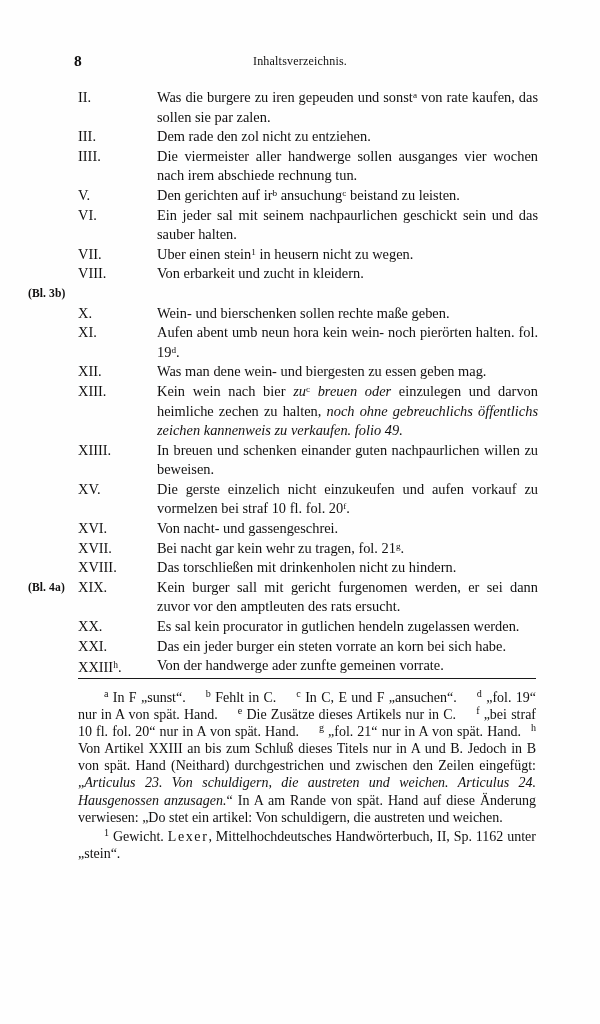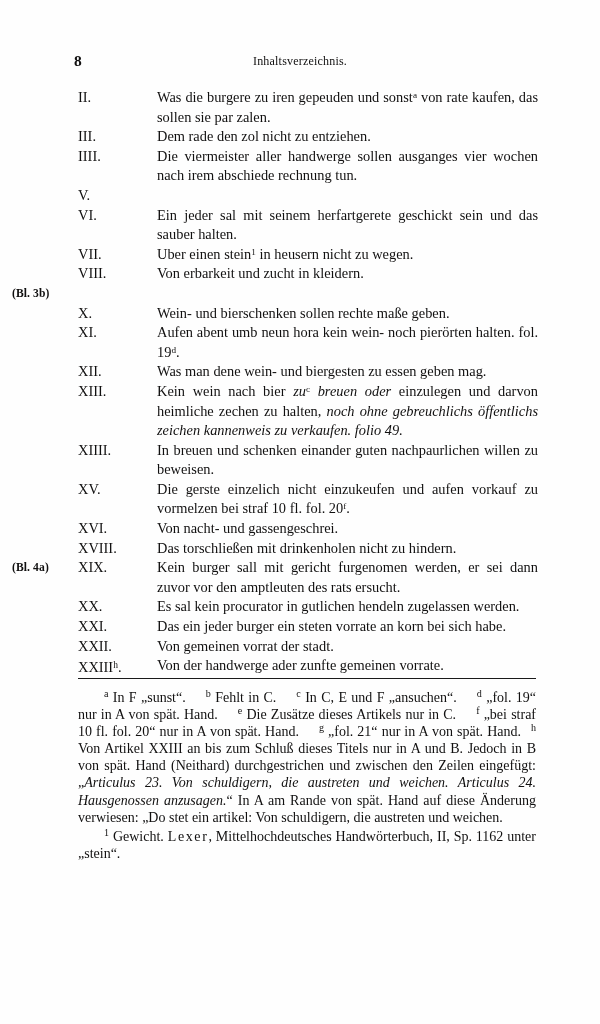--- a/index.html
+++ b/index.html
@@ -83,21 +83,21 @@
     width: 72px;
     text-align: right;
     font-size: 14.4px;
     line-height: 19.6px;
     white-space: nowrap;
   }
   .num sup { font-size: 0.66em; vertical-align: 0.42em; }
 
   .marginal {
     position: absolute;
-    left: 12px;
+    left: 28px;
     width: 70px;
     font-size: 11.6px;
     line-height: 19.6px;
     font-weight: bold;
     letter-spacing: 0.1px;
     white-space: nowrap;
   }
 
   .it { font-style: italic; }
   .bd { font-weight: normal; }
@@ -165,27 +165,27 @@
     </div>
 
     <div class="entry">
       <div class="entry-inner lastline-left">
         <span class="num">IIII.</span><span>Die viermeister aller handwerge sollen ausganges vier wochen nach irem abschiede rechnung tun.</span>
       </div>
     </div>
 
     <div class="entry">
       <div class="entry-inner lastline-left">
-        <span class="num">V.</span>
-      </div>
-    </div>
-
-    <div class="entry">
-      <div class="entry-inner lastline-left">
-        <span class="num">VI.</span><span>Ein jeder sal mit seinem herfartgerete geschickt sein und das sauber halten.</span>
+        <span class="num">V.</span><span><span>Den gerichten auf ir</span><sup class="fn">b</sup><span> ansuchung</span><sup class="fn">c</sup><span> beistand zu leisten.</span></span>
+      </div>
+    </div>
+
+    <div class="entry">
+      <div class="entry-inner lastline-left">
+        <span class="num">VI.</span><span>Ein jeder sal mit seinem nachpaurlichen geschickt sein und das sauber halten.</span>
       </div>
     </div>
 
     <div class="entry">
       <div class="entry-inner lastline-left">
         <span class="num">VII.</span><span><span>Uber einen stein</span><sup class="fn">1</sup><span> in heusern nicht zu wegen.</span></span>
       </div>
     </div>
 
     <div class="entry">
@@ -233,20 +233,25 @@
         <span class="num">XV.</span><span><span>Die gerste einzelich nicht einzukeufen und aufen </span><span class="bd">vorkauf</span><span> zu vormelzen bei straf 10 fl. fol. 20</span><sup class="fn">f</sup><span>.</span></span>
       </div>
     </div>
 
     <div class="entry">
       <div class="entry-inner lastline-left">
         <span class="num">XVI.</span><span>Von nacht- und gassengeschrei.</span>
       </div>
     </div>
 
+    <div class="entry">
+      <div class="entry-inner lastline-left">
+        <span class="num">XVII.</span><span><span>Bei nacht gar kein wehr zu tragen, fol. 21</span><sup class="fn">g</sup><span>.</span></span>
+      </div>
+    </div>
 
     <div class="entry">
       <div class="entry-inner lastline-left">
         <span class="num">XVIII.</span><span>Das torschließen mit drinkenholen nicht zu hindern.</span>
       </div>
     </div>
 
     <div class="entry">
       <span class="marginal">(Bl. 4a)</span>
       <div class="entry-inner lastline-left">
@@ -259,25 +264,20 @@
         <span class="num">XX.</span><span>Es sal kein procurator in gutlichen hendeln zugelassen werden.</span>
       </div>
     </div>
 
     <div class="entry">
       <div class="entry-inner lastline-left">
         <span class="num">XXI.</span><span>Das ein jeder burger ein steten vorrate an korn bei sich habe.</span>
       </div>
     </div>
 
-    <div class="entry">
-      <div class="entry-inner lastline-left">
-        <span class="num">XXII.</span><span>Von gemeinen vorrat der stadt.</span>
-      </div>
-    </div>
 
     <div class="entry">
       <div class="entry-inner lastline-left">
         <span class="num"><span>XXIII</span><sup>h</sup><span>.</span></span><span>Von der handwerge ader zunfte gemeinen vorrate.</span>
       </div>
     </div>
 
   </div>
 
   <div class="fnrule"></div>

